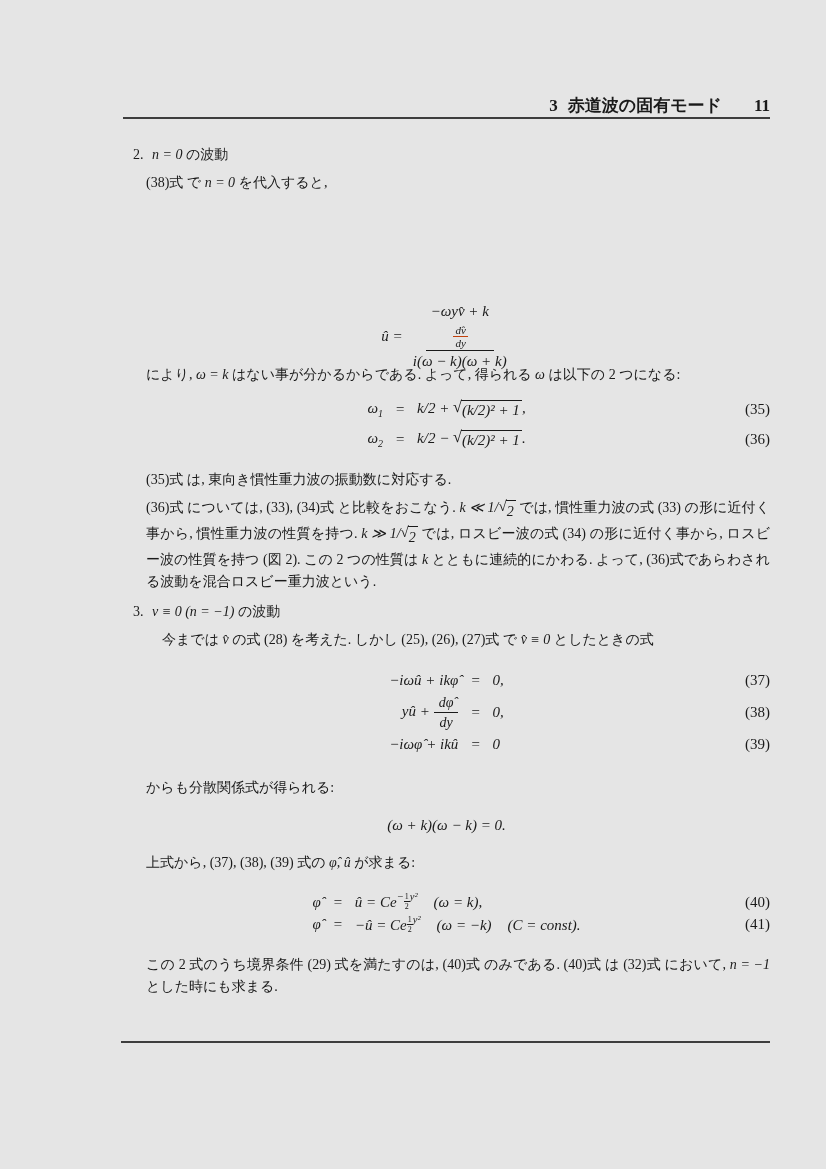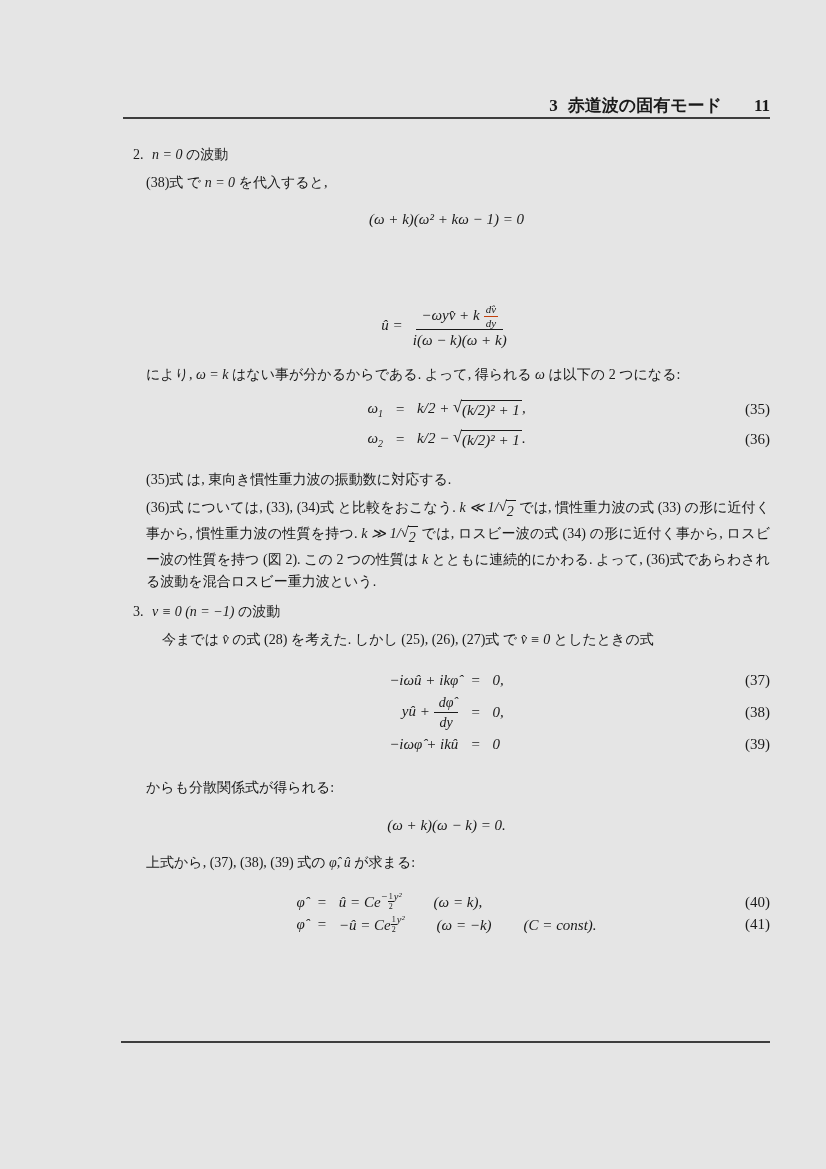--- a/index.html
+++ b/index.html
@@ -28,59 +28,56 @@
   .eqn{left:0;right:0;display:grid;grid-template-columns:1fr auto auto auto 1fr;
        align-items:center;font-size:15px;line-height:1.3;}
   .g8{row-gap:8px;} .g7{row-gap:3px;} .g2{row-gap:2px;}
   .eqn .lhs{justify-self:end;white-space:nowrap;}
   .eqn .rel{padding:0 12px;}
   .eqn .rhs{justify-self:start;white-space:nowrap;}
   .eqn .enum{justify-self:end;font-style:normal;}
   sub.ssub{font-size:10px;font-style:italic;}
   
   .frac{display:inline-flex;flex-direction:column;align-items:center;vertical-align:middle;line-height:1.25;}
-  .frac .fn{border-bottom:1.4px solid #1a1a1a;padding:0 5px 1px;display:inline-flex;align-items:center;gap:2px;justify-content:center;}
+  .frac .fn{border-bottom:1.4px solid #1a1a1a;padding:0 5px 1px;display:inline-flex;align-items:center;gap:2px;justify-content:center;flex-direction:column;}
   .frac .fd{padding:1px 5px 0;}
   .frac.sm{font-size:11px;line-height:1.15;transform:translateY(1px);margin-left:2px;}
   .frac.sm .fn{padding:0 2px 0;border-bottom:1px solid #c2410c;}
   .frac.sm .fd{padding:0 2px 0;}
   .frac.md{font-size:14px;}
   
   .sqrt{display:inline-flex;align-items:flex-start;}
   .rsign{line-height:1;font-size:1.08em;margin-right:-1px;transform:translateY(-0.06em);}
   .rbody{border-top:1.4px solid #1a1a1a;padding:0 2px 0 1px;}
   
   sup.exp{font-size:10.5px;line-height:1;vertical-align:7px;white-space:nowrap;}
   .sfrac{display:inline-flex;flex-direction:column;align-items:center;font-size:8px;line-height:1.15;vertical-align:1px;}
   .sfn{border-bottom:1px solid #1a1a1a;padding:0 1px;}
   .sfd{padding:0 1px;}
-  .cond{margin-left:32px;}
+  .cond{margin-left:16px;}
   .cond:empty{margin-left:0;}
 </style>
 </head>
 <body>
 
 <div class="page">
 
   <div class="header">
     <span class="sec">3</span><span class="htitle">赤道波の固有モード</span><span class="pnum">11</span>
   </div>
   <div class="rule-top"></div>
 
   <div class="content">
 
     <div class="abs item-head" style="top:144px">
       <span class="item-label roman">2.</span><span><span class="mi">n = 0</span><span> の波動</span></span>
     </div>
 
     <div class="abs para" style="top:172px"><span>(38)式 で </span><span class="mi">n = 0</span><span> を代入すると,</span></div>
 
-    <div class="abs eq" style="top:210px">
-      <span class="mi">(ω + k)(ω² + kω − 1) = 0</span>
-    </div>
 
 
     <div class="abs eq" style="top:302px">
       <span class="mi">û =</span>
       <span class="frac">
         <span class="fn">
           <span class="mi">−ωyv̂ + k</span>
           <span class="frac sm">
             <span class="fn mi">dv̂</span>
             <span class="fd mi">dy</span>
@@ -182,17 +179,18 @@
       <span class="rel mi">=</span>
       <span class="rhs">
         <span class="mi">−û = Ce</span><sup class="exp"><span class="mi"></span><span class="sfrac">
               <span class="sfn">1</span>
               <span class="sfd">2</span>
             </span><span class="mi">y²</span></sup><span class="mi cond">(ω = −k)</span><span class="mi cond">(C = const).</span>
       </span>
       <span class="enum">(41)</span>
     </div>
 
+    <div class="abs para" style="top:954px"><span>この 2 式のうち境界条件 (29) 式を満たすのは, (40)式 のみである. (40)式 は (32)式 において, </span><span class="mi">n = −1</span><span> とした時にも求まる.</span></div>
 
   </div>
 
   <div class="rule-bottom"></div>
 </div>
 
 </body></html>

